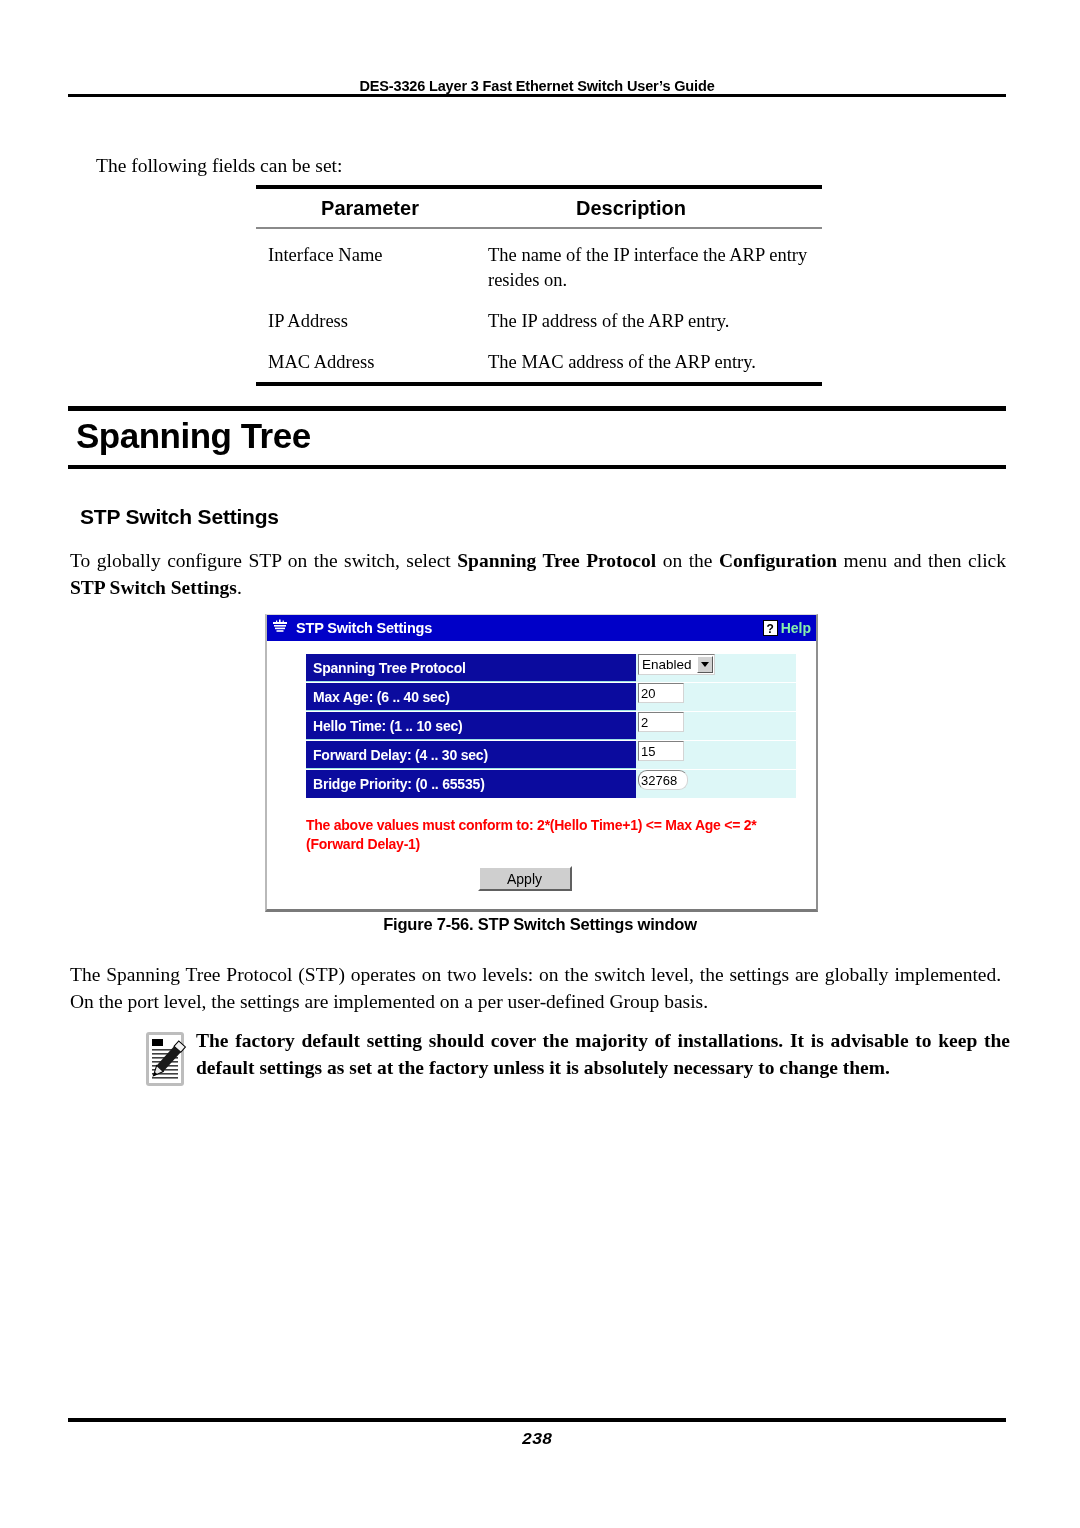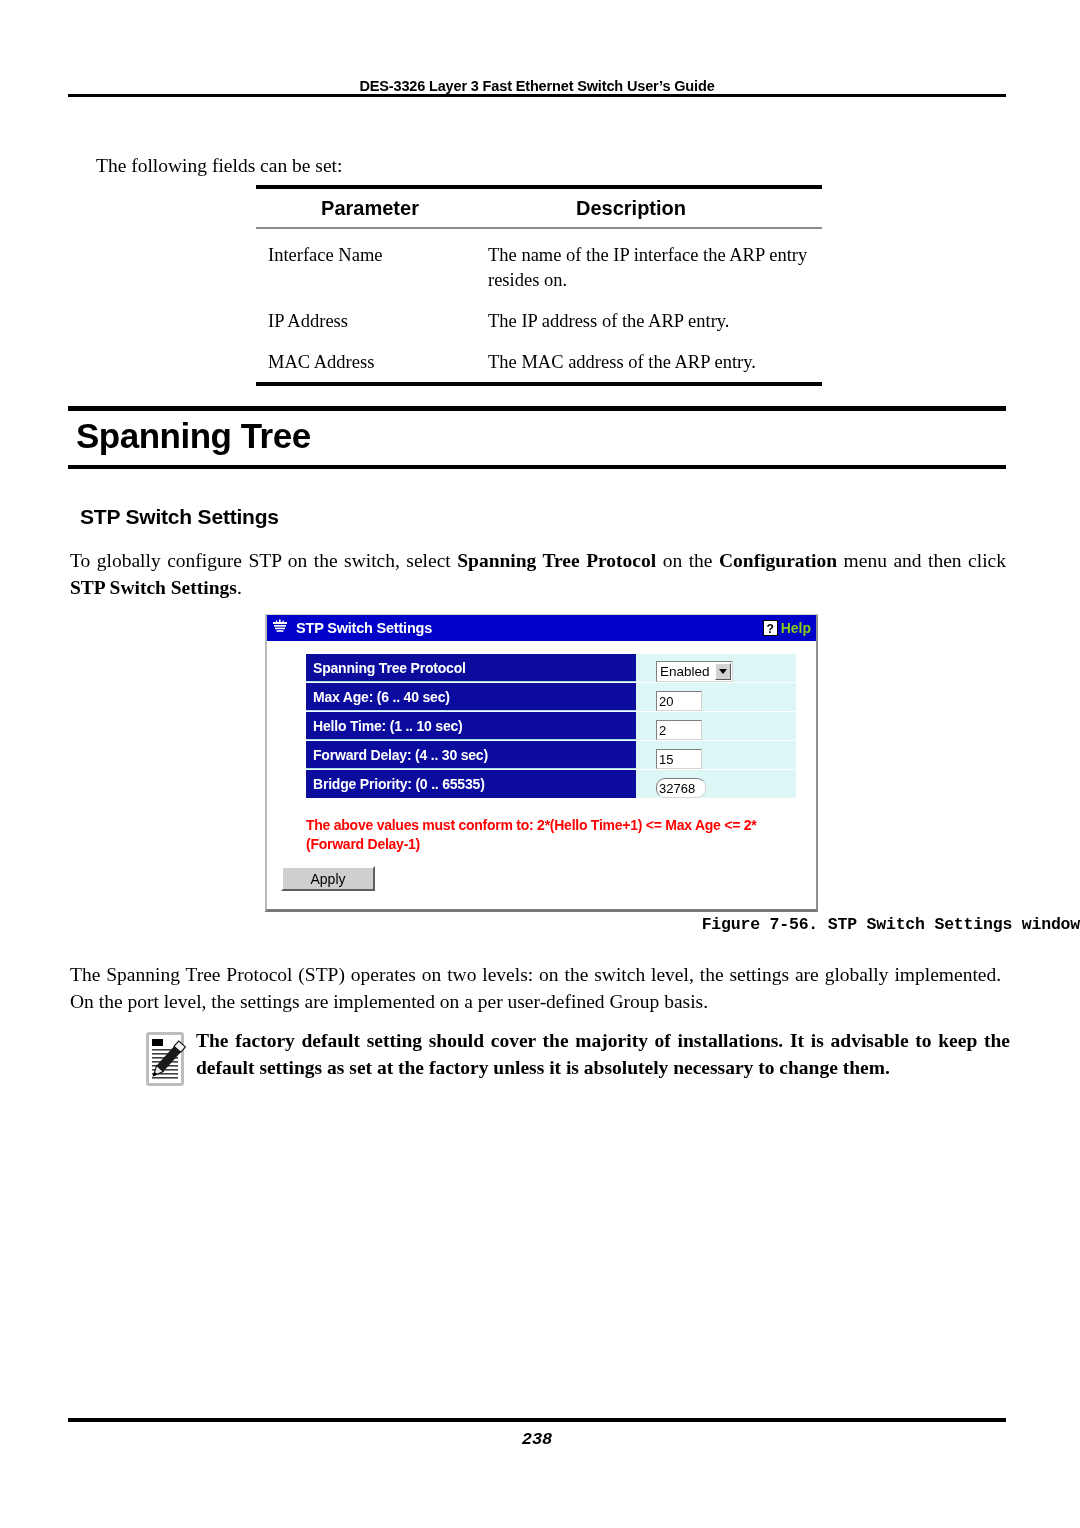--- a/index.html
+++ b/index.html
@@ -199,21 +199,21 @@
     border: 1px solid #000;
     color: #000;
     font-family: "Liberation Sans", "DejaVu Sans", sans-serif;
     font-weight: bold;
     font-size: 12px;
     line-height: 16px;
     text-align: center;
     box-sizing: border-box;
   }
   .help-label {
-    color: #84cc16;
+    color: #86efac;
     font-family: "Liberation Sans", "DejaVu Sans", sans-serif;
     font-weight: bold;
     font-size: 14px;
   }
 
   .dlg-body {
     background: #ffffff;
     padding: 13px 14px 18px 14px;
   }
   .form-table {
@@ -241,22 +241,22 @@
     align-items: center;
     padding-left: 7px;
     box-sizing: border-box;
     border-bottom: 1px solid #9fe3e3;
   }
   .form-row:last-child .fr-label { border-bottom: none; }
   .fr-field {
     flex: 1 1 auto;
     background: #ddf7f7;
     display: flex;
-    align-items: flex-end;
-    padding-left: 20px;
+    align-items: flex-start;
+    padding-left: 2px;
   }
 
   .text-input {
     width: 46px;
     height: 20px;
     background: #ffffff;
     border-top: 1.5px solid #808080;
     border-left: 1.5px solid #808080;
     border-right: 1.5px solid #d4d4d4;
     border-bottom: 1.5px solid #d4d4d4;
@@ -316,21 +316,21 @@
     font-weight: bold;
     font-size: 14px;
     line-height: 19px;
     letter-spacing: -0.25px;
   }
 
   .apply-wrap {
     margin-top: 12px;
     margin-right: 34px;
     display: flex;
-    justify-content: flex-start;
+    justify-content: center;
   }
   .apply-btn {
     width: 94px;
     height: 25px;
     background: #cfcfcf;
     border-top: 2px solid #ffffff;
     border-left: 2px solid #ffffff;
     border-right: 2px solid #606060;
     border-bottom: 2px solid #606060;
     font-family: "Liberation Sans", "DejaVu Sans", sans-serif;
@@ -341,22 +341,22 @@
     justify-content: center;
     box-sizing: border-box;
   }
 
   
   .fig-caption {
     position: absolute;
     left: 0;
     top: 915px;
     width: 1080px;
-    text-align: right;
-    font-family: Liberation Mono, monospace;
+    text-align: center;
+    font-family: Liberation Sans, sans-serif;
     font-weight: bold;
     font-size: 16.5px;
     letter-spacing: -0.2px;
   }
 
   
   .note-block {
     position: absolute;
     left: 138px;
     top: 1028px;

